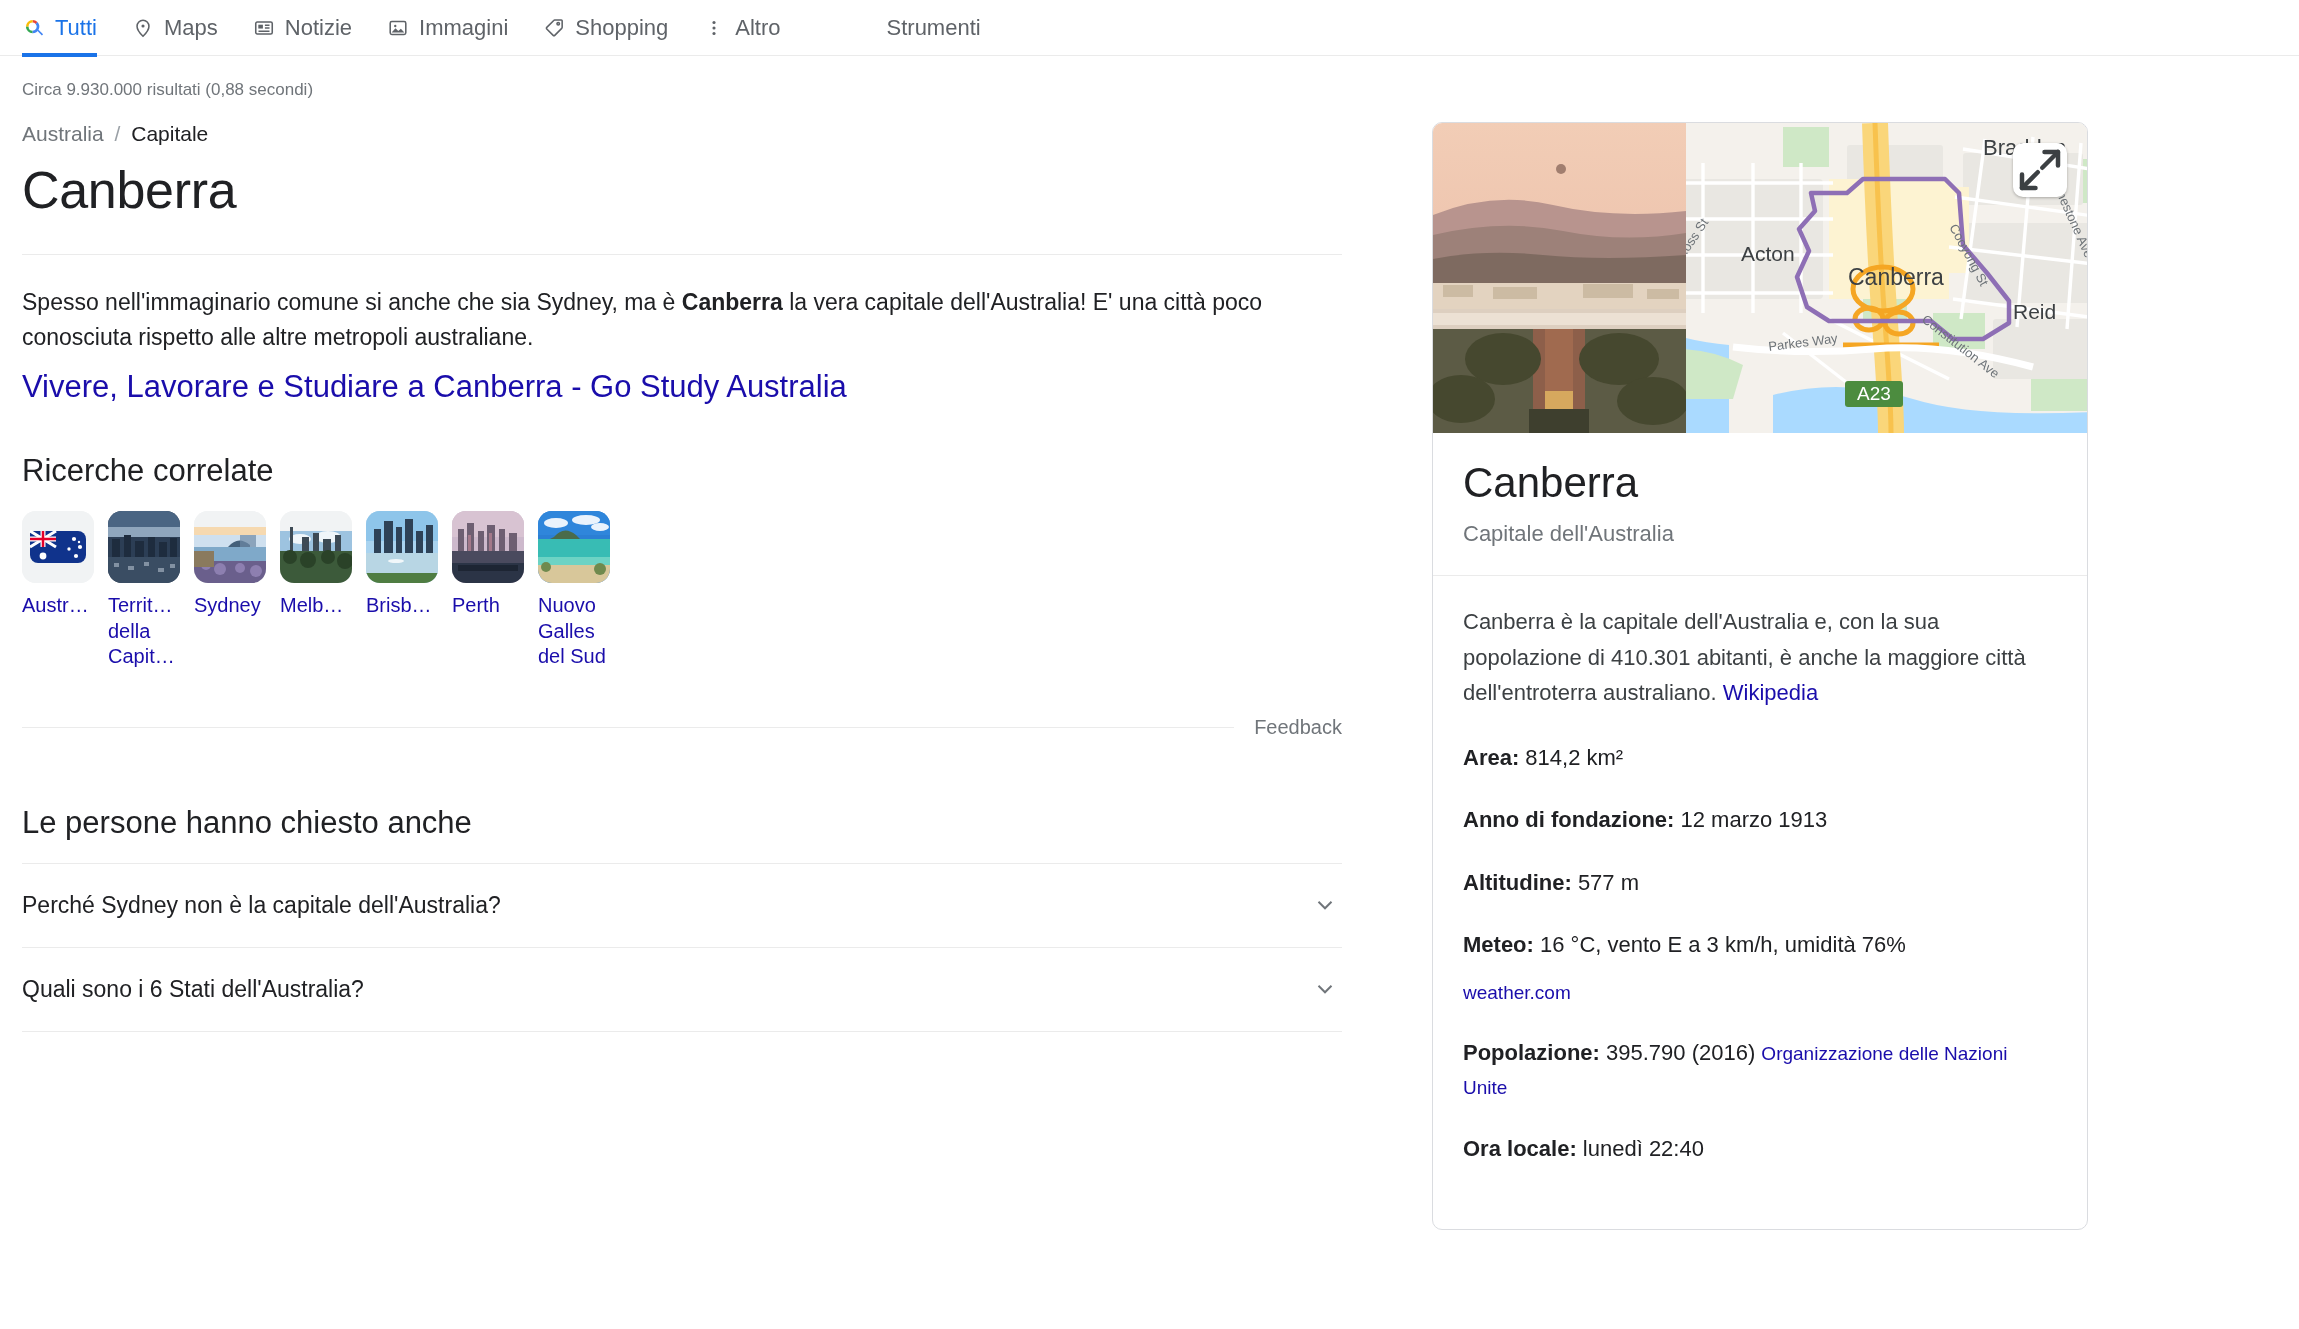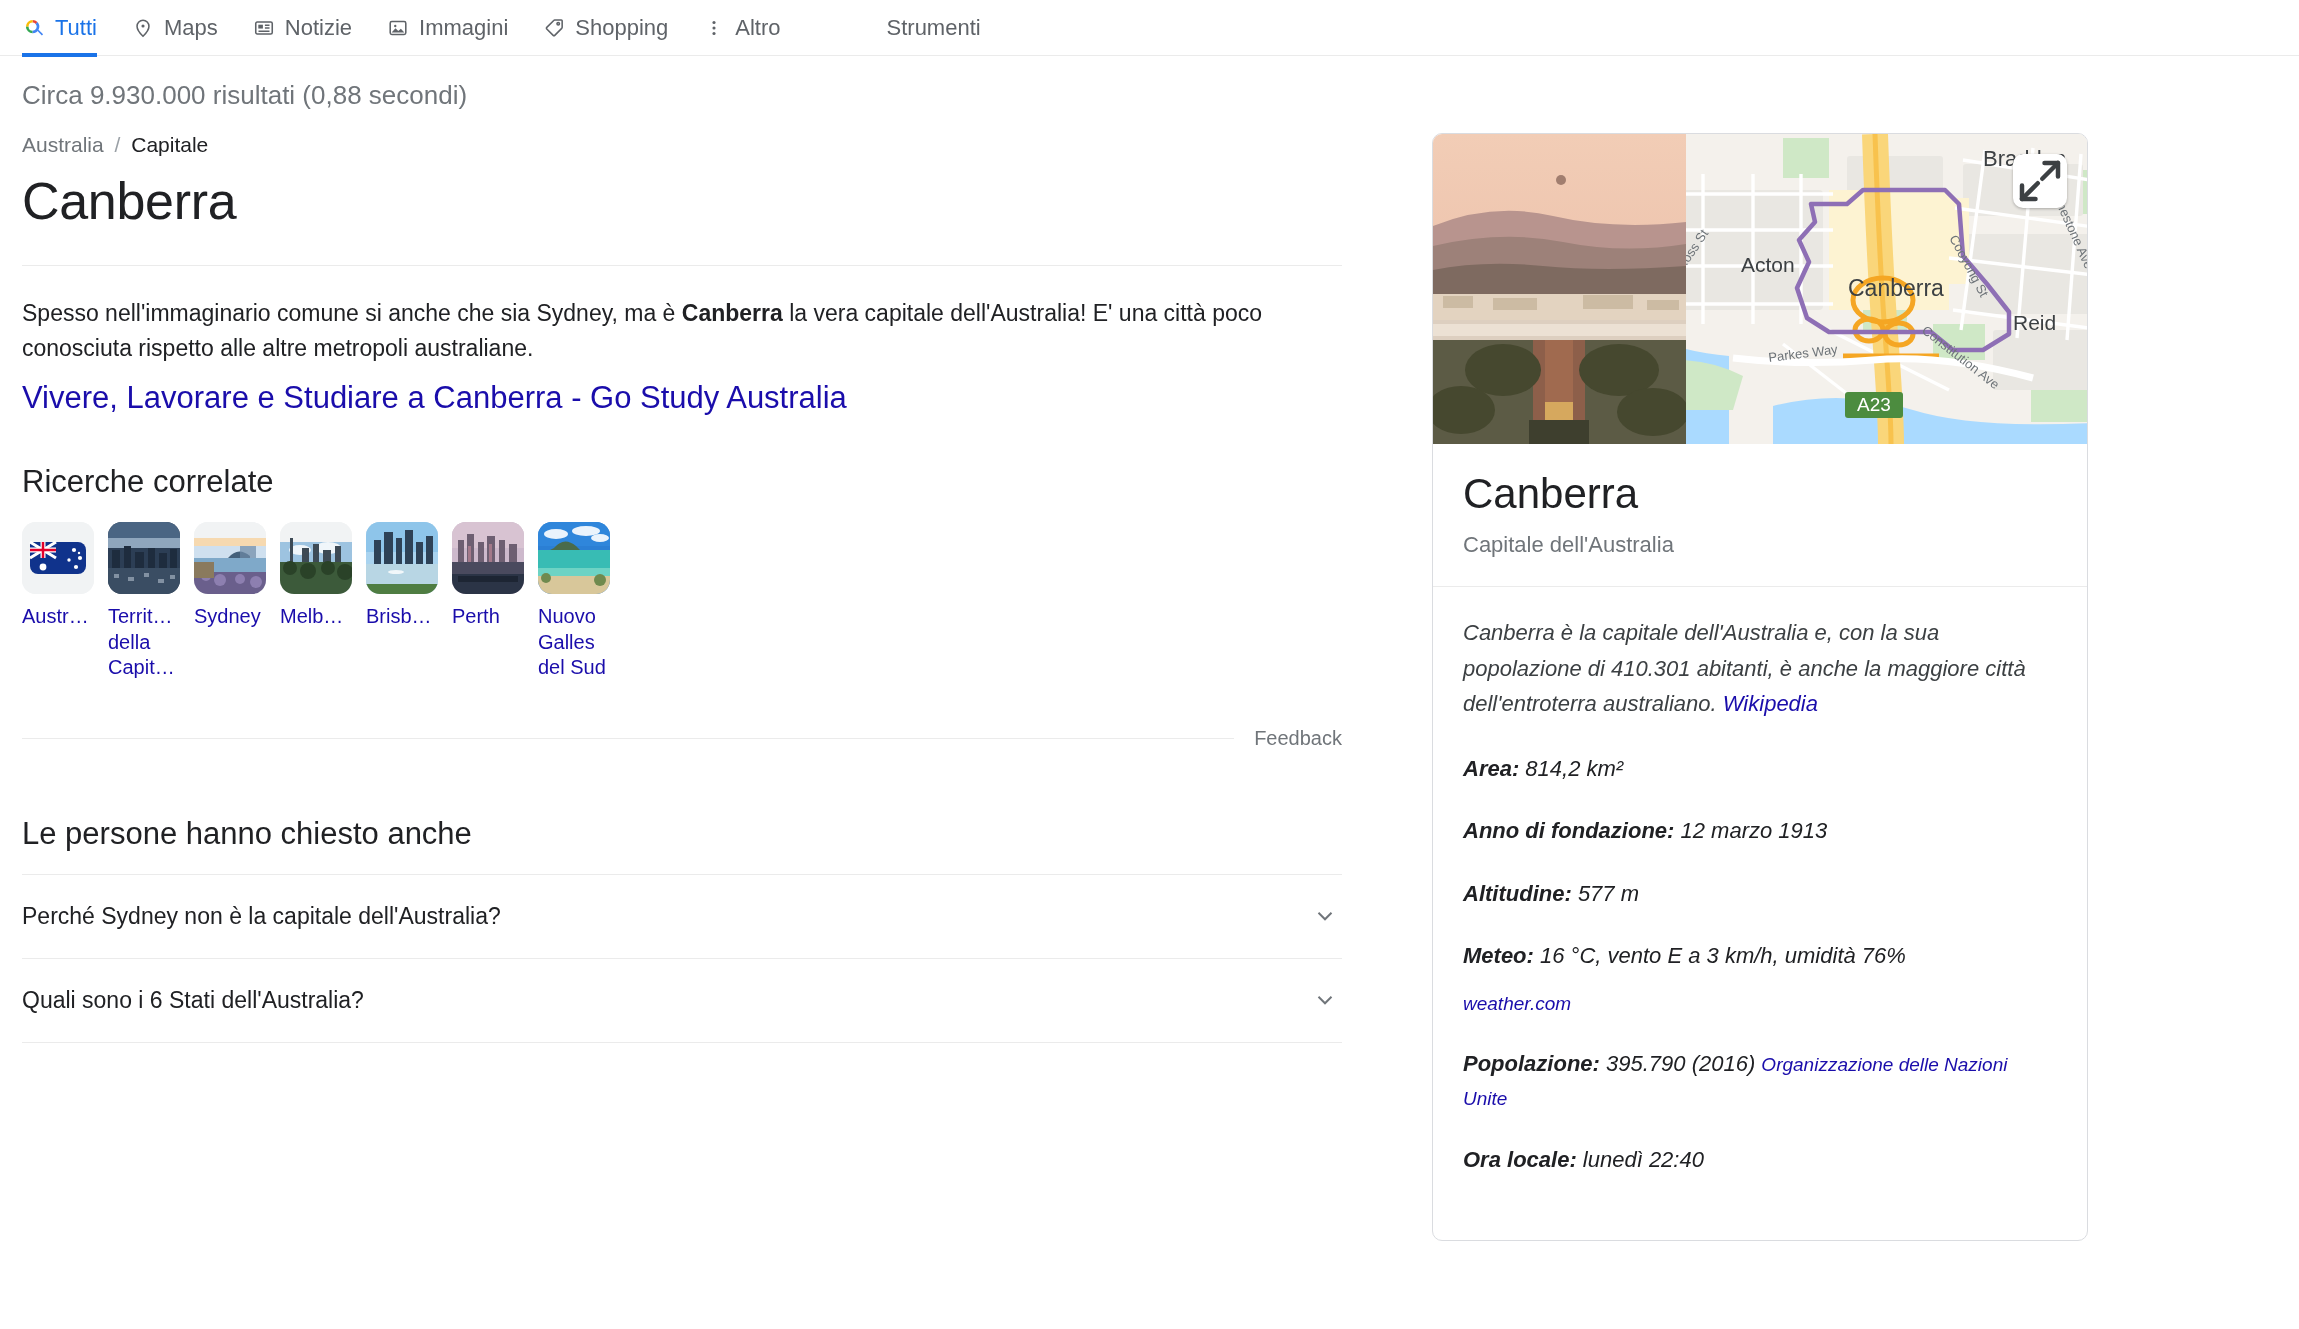--- a/index.html
+++ b/index.html
@@ -43,21 +43,21 @@
   .nav-tools {
     margin-left: 72px;
     font-size: 22px;
     color: #5f6368;
     cursor: pointer;
   }
 
   
   .result-stats {
     padding: 24px 0 0 22px;
-    font-size: 26px;
+    font-size: 17px;
     color: #70757a;
   }
 
   
   .page {
     display: flex;
     align-items: flex-start;
     padding-top: 22px;
   }
   .left-col { width: 1370px; padding-left: 22px; position: relative; }
@@ -170,21 +170,21 @@
     width: 54px; height: 54px;
     background: #fff;
     border-radius: 10px;
     box-shadow: 0 1px 3px rgba(0,0,0,0.28);
     display: flex; align-items: center; justify-content: center;
     cursor: pointer;
   }
   .kp-head { padding: 26px 30px 28px 30px; border-bottom: 1px solid #ebebeb; }
   .kp-title { font-size: 42px; color: #202124; font-weight: 400; margin: 0 0 14px 0; }
   .kp-subtitle { font-size: 22px; color: #70757a; }
-  .kp-body { padding: 28px 30px 34px 30px; font-style: italic; }
+  .kp-body { padding: 28px 30px 34px 30px; }
   .kp-desc {
     font-size: 22px;
     line-height: 1.62;
     color: #3c4043;
     margin-bottom: 30px;
   }
   .kp-desc a { color: #1a0dab; text-decoration: none; cursor: pointer; }
   .kp-fact {
     font-size: 22px;
     line-height: 1.56;

